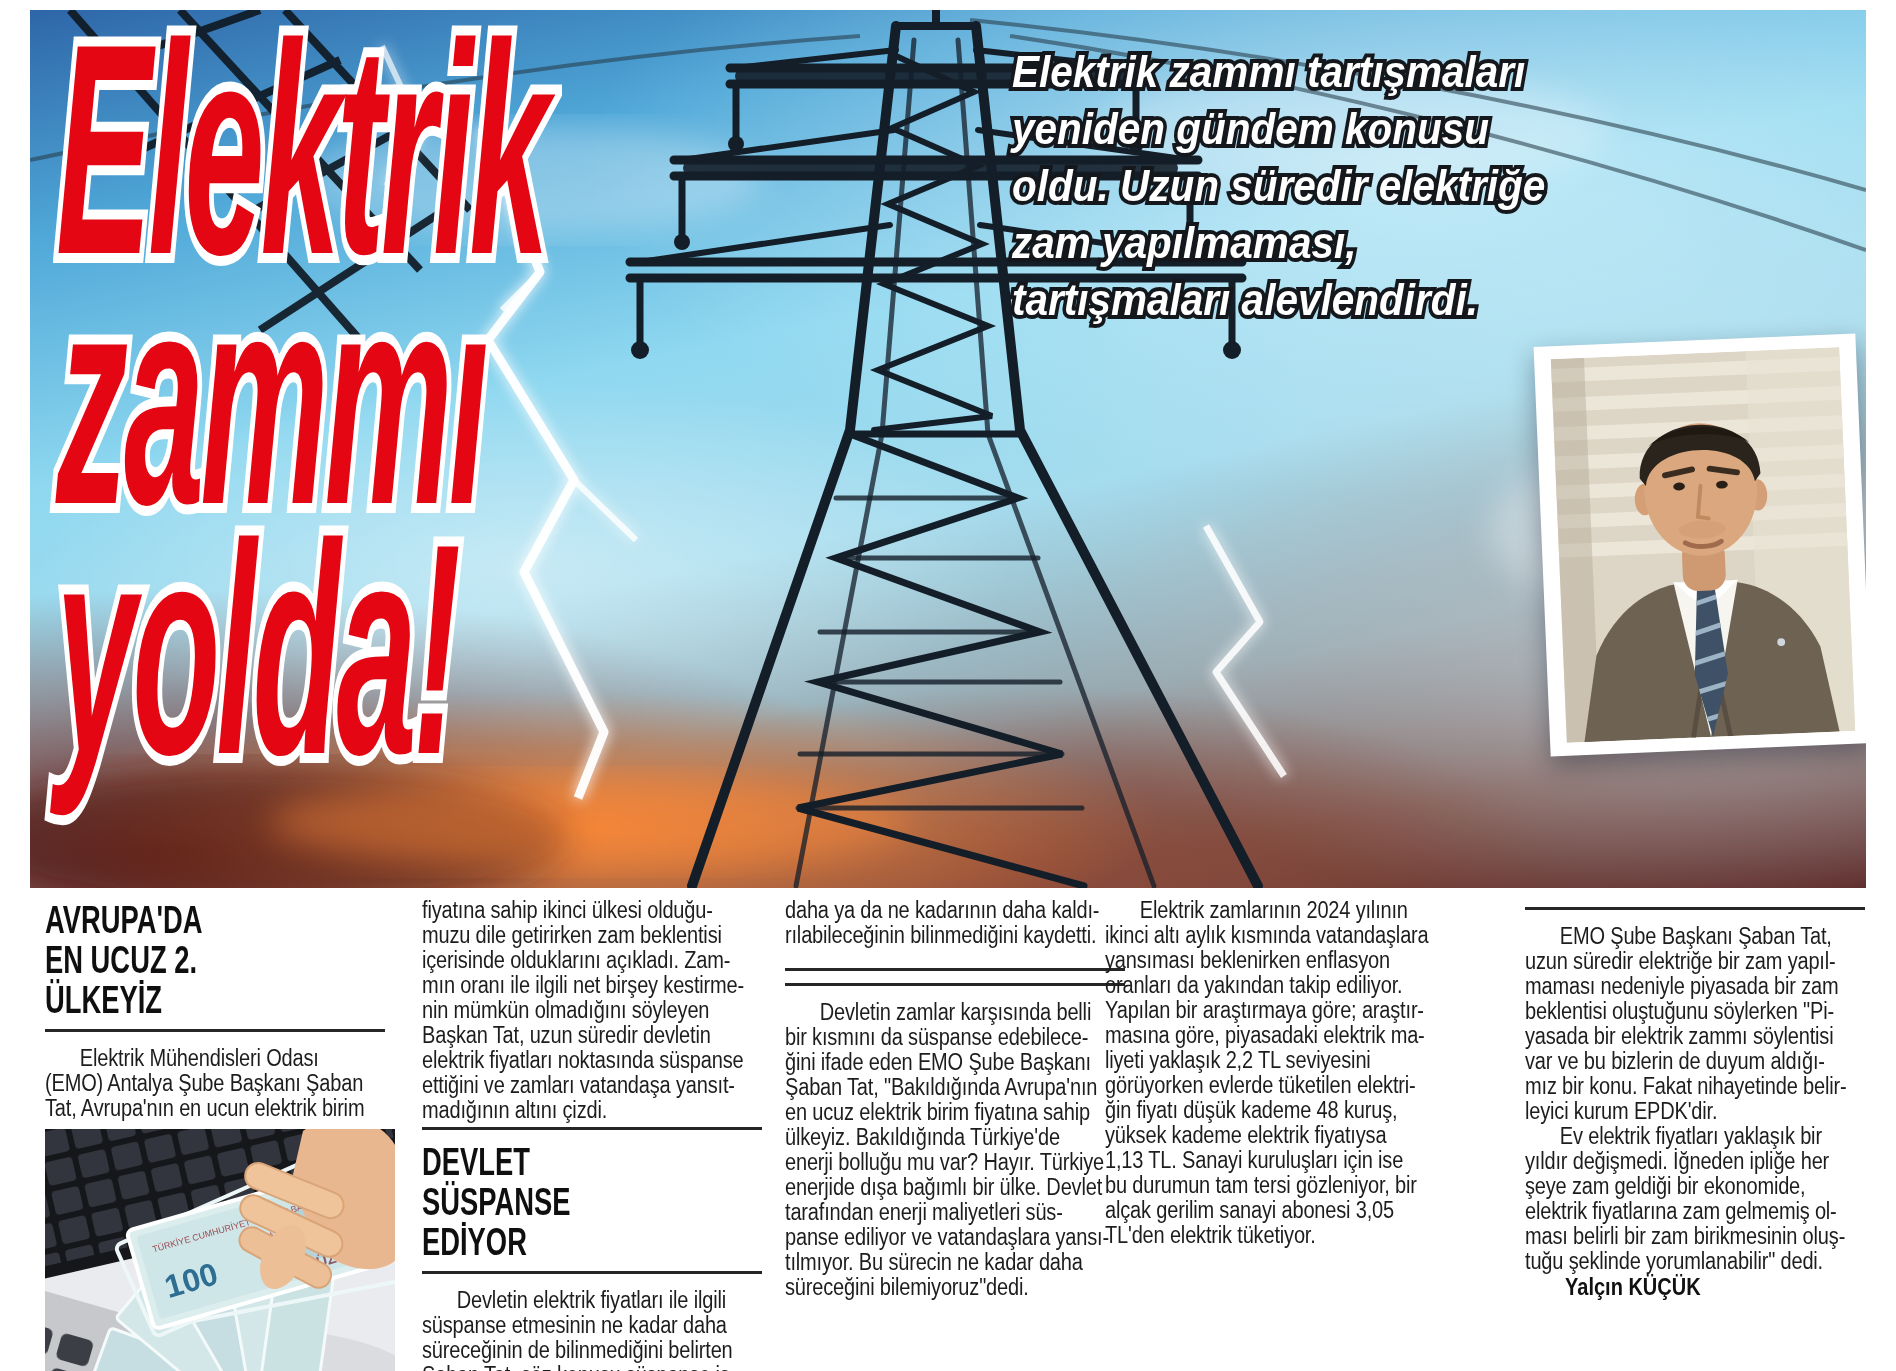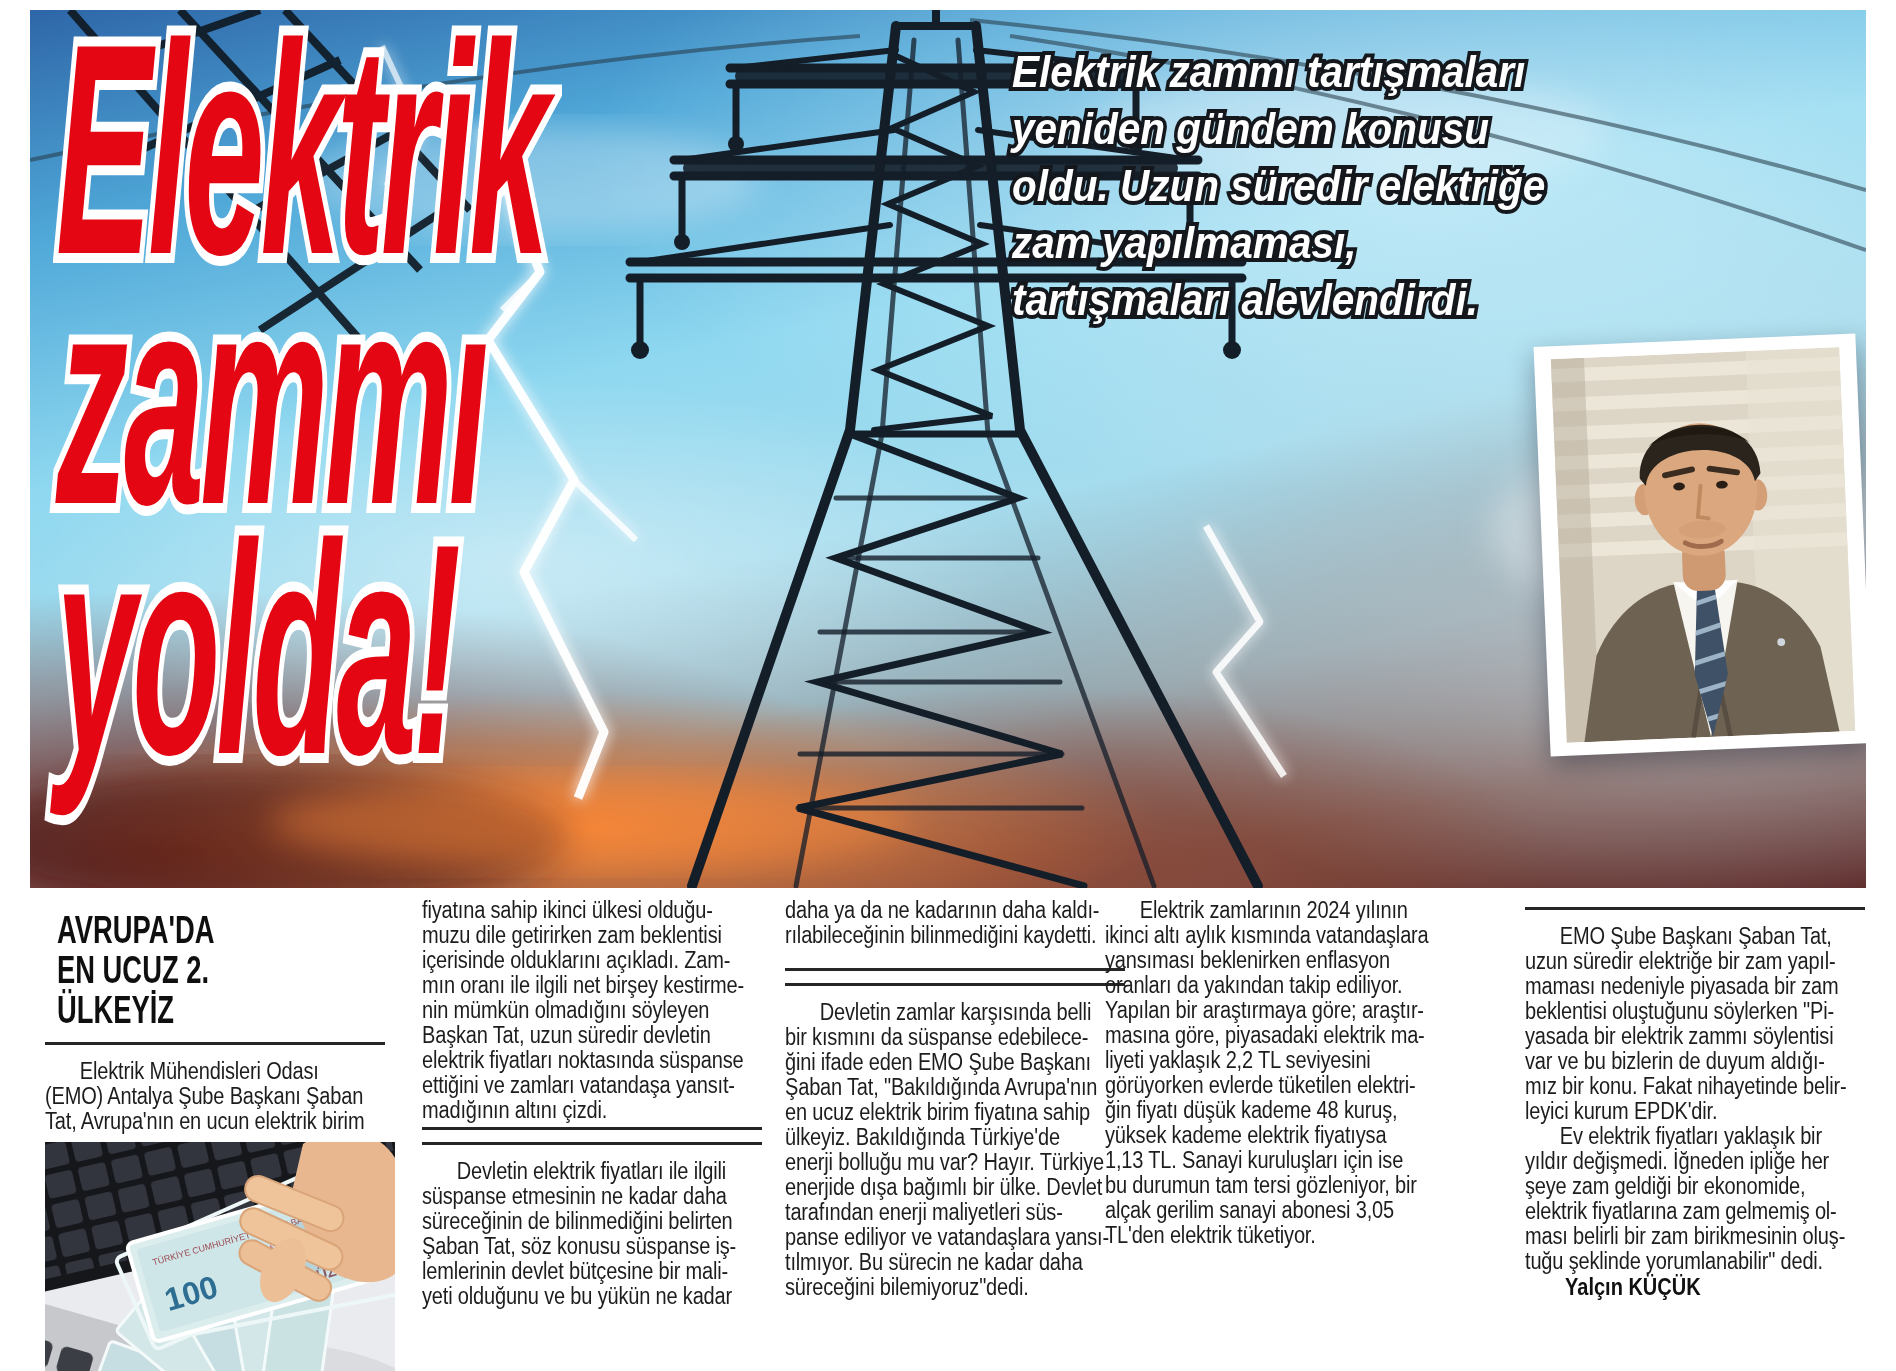--- a/index.html
+++ b/index.html
@@ -61,21 +61,21 @@
   #col3{left:740px;width:400px;}
   #col4{left:1060px;width:400px;}
   #col5{left:1480px;width:400px;}
 
   .hgroup{margin:2px 0 14px 0;width:340px;}
   #col2 .hgroup{margin-top:4px;}
   #col3 .hgroup{margin-top:20px;}
   .rule{height:3px;background:#262626;}
   .rule.above{margin-bottom:12px;}
   .rule.below{margin-top:9px;}
-  h2.col-heading{margin:12px;padding:0;}
+  h2.col-heading{margin:0;padding:0;}
   .cond{
     display:inline-block;white-space:pre-line;
     font-weight:700;font-size:38px;line-height:40px;color:#0f0f0f;
     transform:scaleX(.72);transform-origin:left top;letter-spacing:0;
   }
   .para{
     width:388px;white-space:pre-line;color:#1d1d1d;
     font-size:23px;line-height:25px;letter-spacing:-0.2px;margin:0;
     transform:scaleX(.87);transform-origin:left top;
   }
@@ -316,20 +316,22 @@
 muzu dile getirirken zam beklentisi
 içerisinde olduklarını açıkladı. Zam-
 mın oranı ile ilgili net birşey kestirme-
 nin mümkün olmadığını söyleyen
 Başkan Tat, uzun süredir devletin
 elektrik fiyatları noktasında süspanse
 ettiğini ve zamları vatandaşa yansıt-
 madığının altını çizdi.</div>
       <div class="hgroup">
         <div class="rule above"></div>
+        <h2 class="col-heading"><span class="cond">DEVLET SÜSPANSE
+EDİYOR</span></h2>
         <div class="rule below"></div>
       </div>
       <div class="para indent">Devletin elektrik fiyatları ile ilgili
 süspanse etmesinin ne kadar daha
 süreceğinin de bilinmediğini belirten
 Şaban Tat, söz konusu süspanse iş-
 lemlerinin devlet bütçesine bir mali-
 yeti olduğunu ve bu yükün ne kadar</div>
     </section>
 

